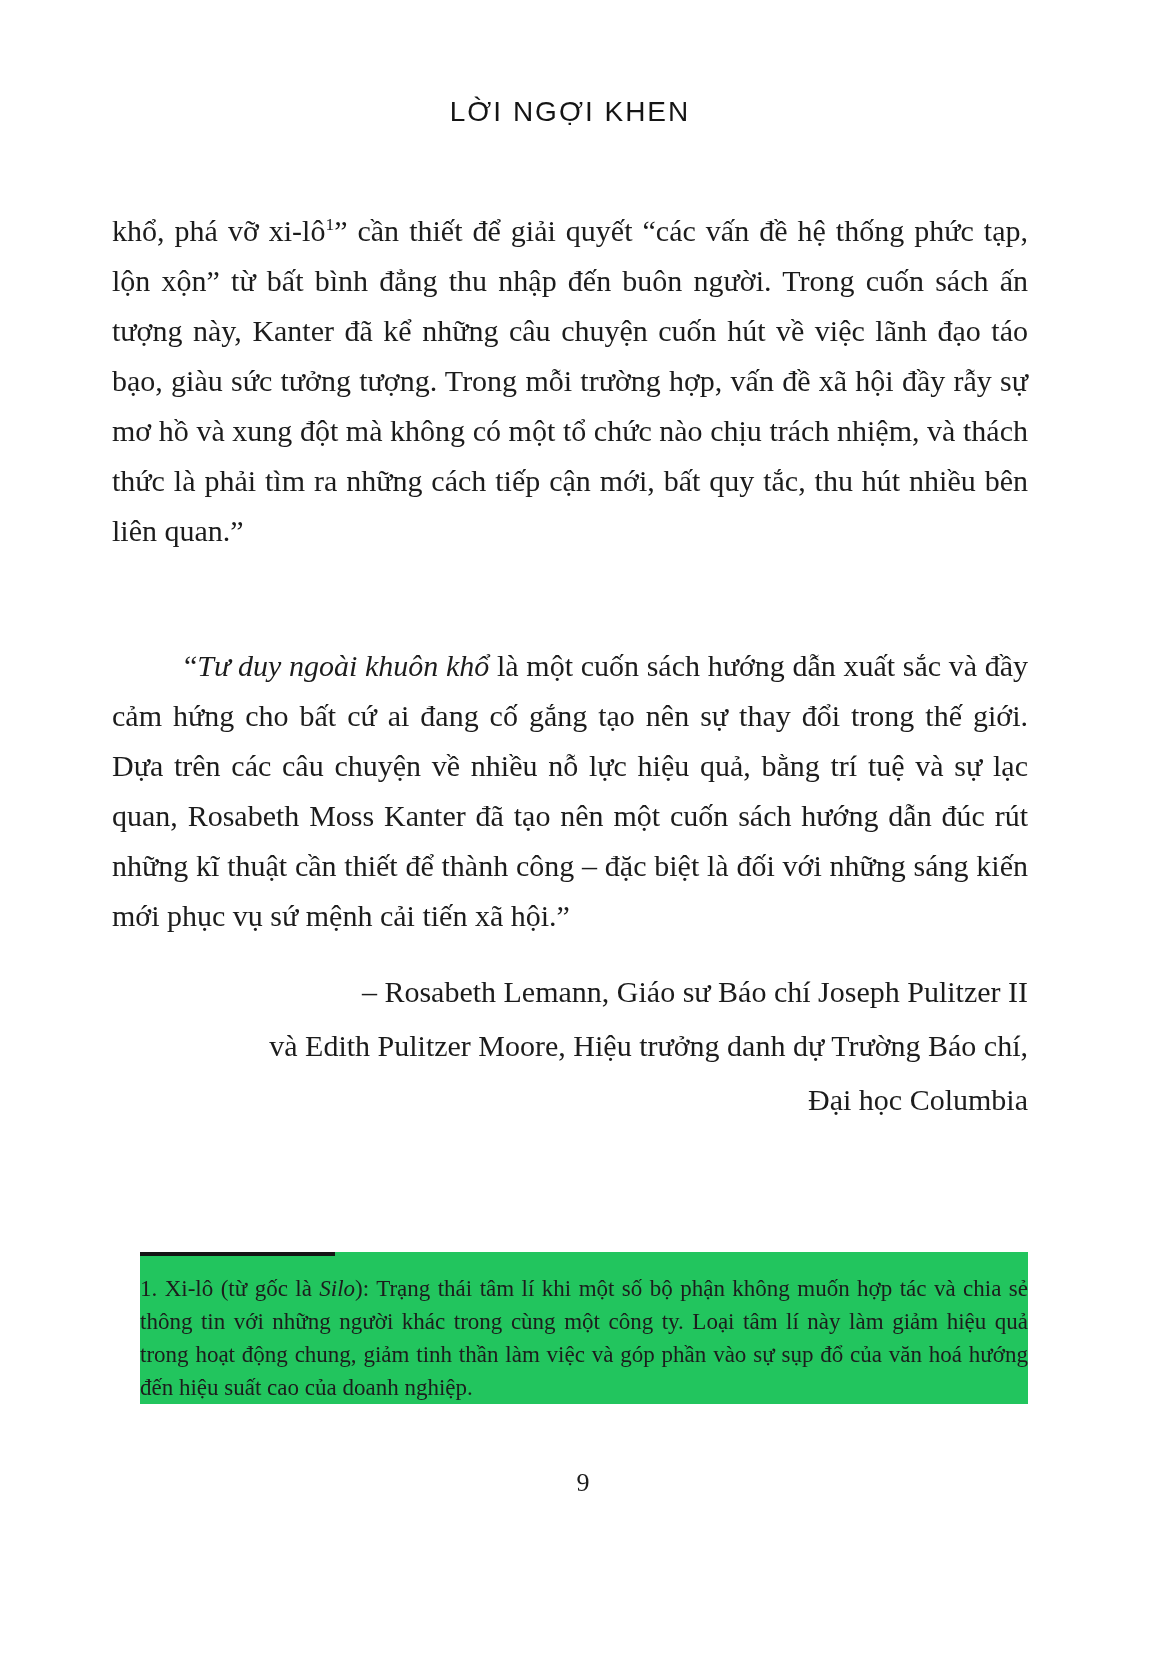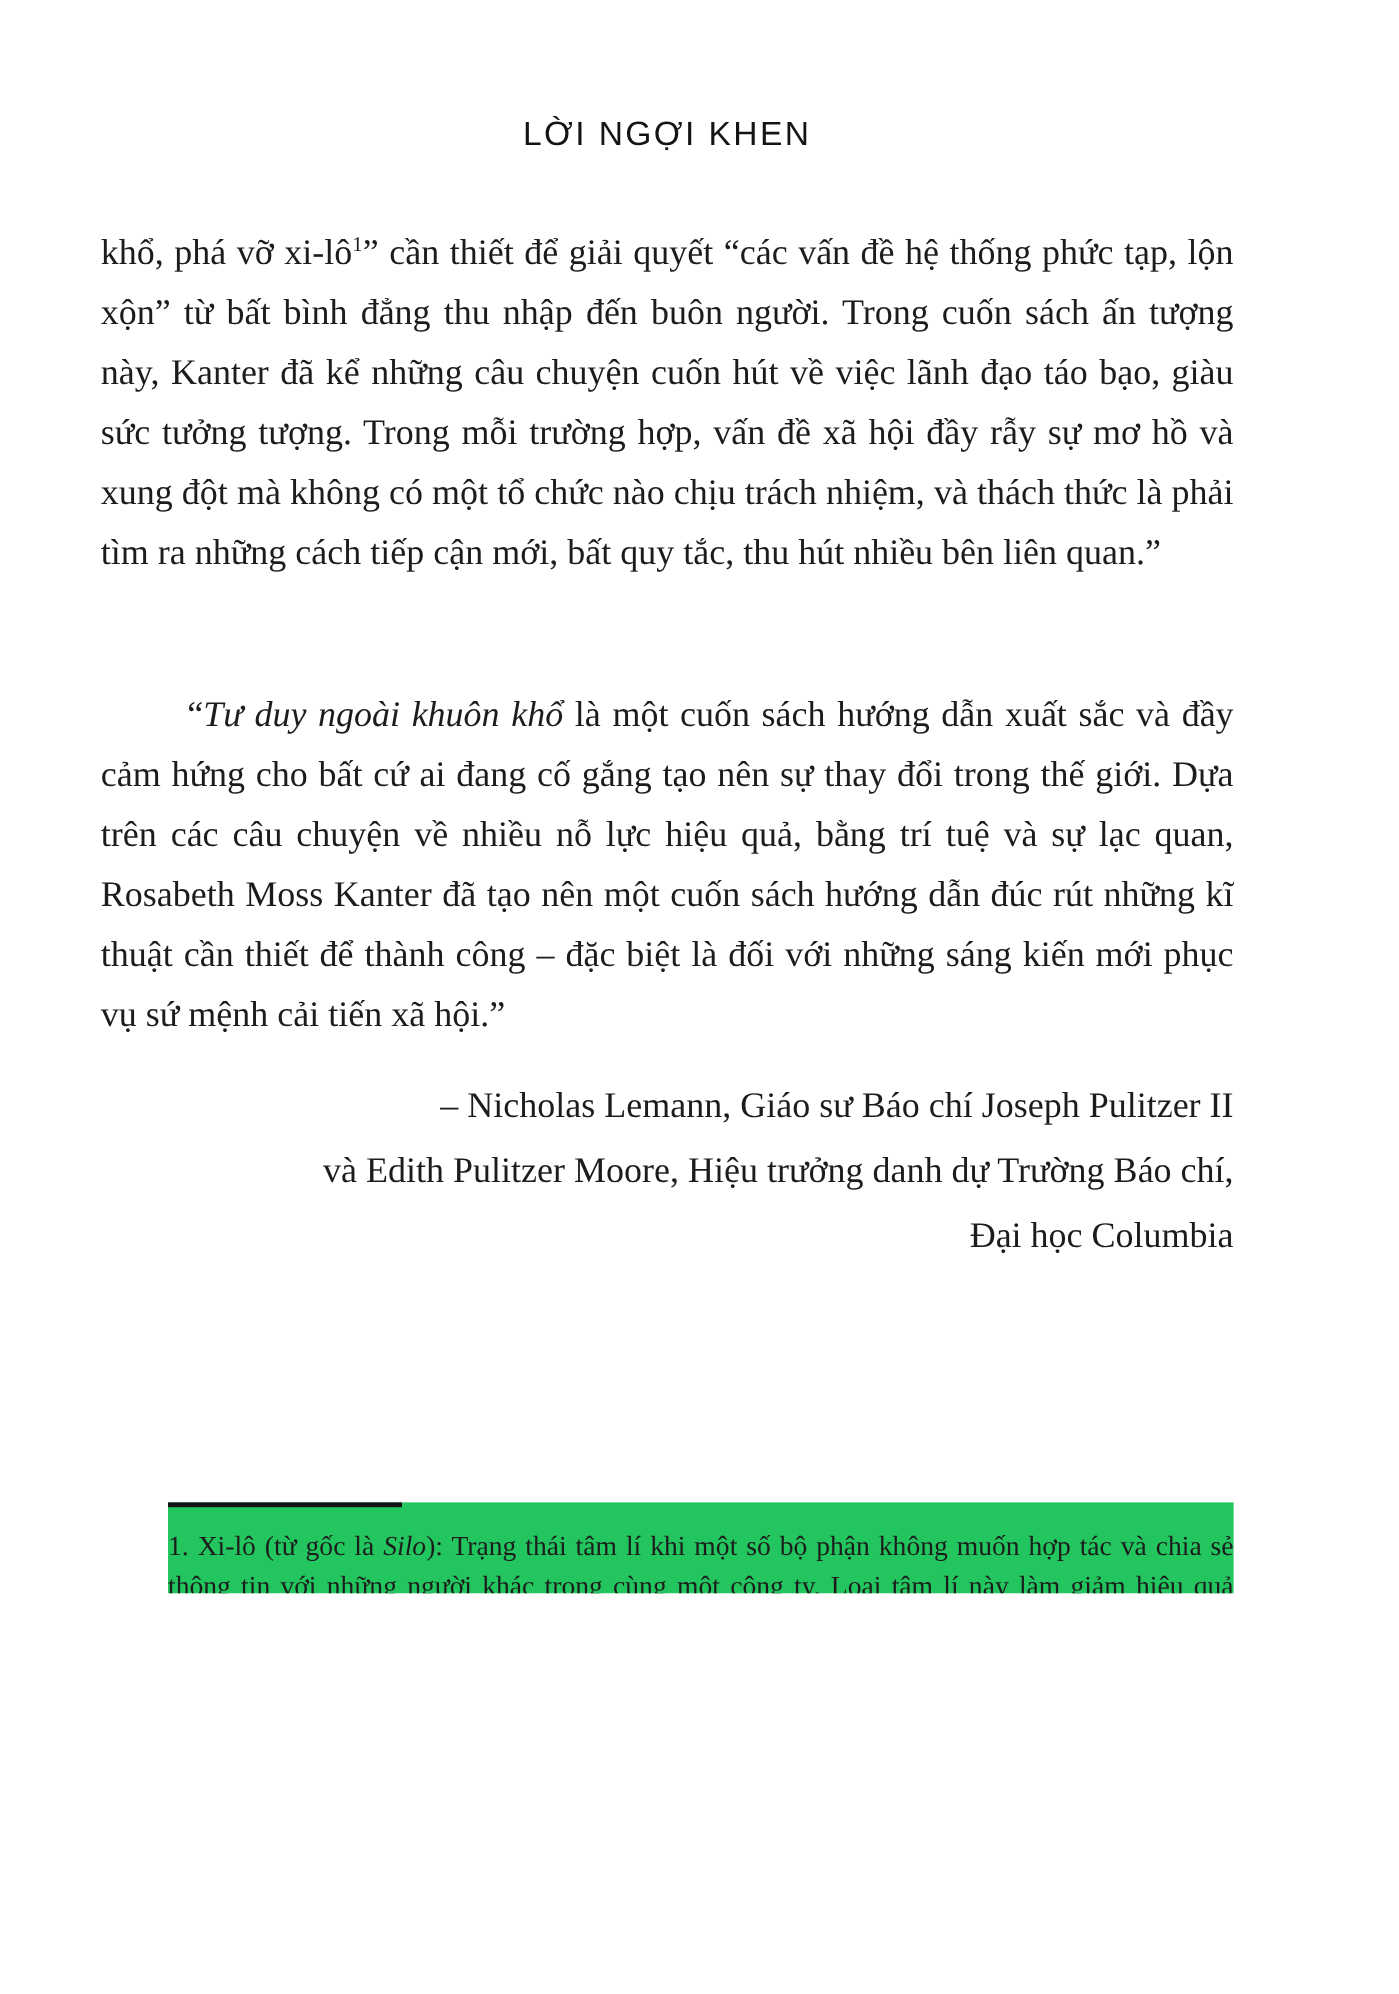--- a/index.html
+++ b/index.html
@@ -3,25 +3,25 @@
 <meta charset="utf-8">
 <style>
   html, body {
     margin: 0;
     padding: 0;
     background: #ffffff;
   }
   .page {
     position: relative;
     width: 1166px;
-    height: 1328px;
+    height: 1662px;
     margin: 0 auto;
     background: #ffffff;
     box-sizing: border-box;
-    padding: 96px 138px 0 84px;
+    padding: 96px 138px 0 112px;
     font-family: "Liberation Serif", "DejaVu Serif", serif;
     color: #1c1c1c;
     overflow: hidden;
   }
   .header {
     margin: 0;
     text-align: center;
     font-family: "Liberation Sans", "DejaVu Sans", sans-serif;
     font-weight: 400;
     font-size: 28px;
@@ -29,21 +29,21 @@
     color: #141414;
   }
   .para {
     margin: 0;
     font-size: 30px;
     line-height: 50px;
     text-align: justify;
     color: #1c1c1c;
   }
   .para.first {
-    margin-top: 58px;
+    margin-top: 78px;
   }
   .para.indent {
     margin-top: 85px;
     text-indent: 72px;
   }
   .para sup {
     font-size: 0.58em;
     line-height: 0;
     vertical-align: super;
   }
@@ -97,21 +97,21 @@
 <div class="page">
 
   <h1 class="header">LỜI NGỢI KHEN</h1>
 
   <p class="para first"><span>khổ, phá vỡ xi-lô</span><sup>1</sup><span>” cần thiết để giải quyết “các vấn đề hệ thống phức tạp, lộn xộn” từ bất bình đẳng thu nhập đến buôn người. Trong cuốn sách ấn tượng này, Kanter đã kể những câu chuyện cuốn hút về việc lãnh đạo táo bạo, giàu sức tưởng tượng. Trong mỗi trường hợp, vấn đề xã hội đầy rẫy sự mơ hồ và xung đột mà không có một tổ chức nào chịu trách nhiệm, và thách thức là phải tìm ra những cách tiếp cận mới, bất quy tắc, thu hút nhiều bên liên quan.”</span></p>
 
 
   <p class="para indent"><span>“</span><i>Tư duy ngoài khuôn khổ</i><span> là một cuốn sách hướng dẫn xuất sắc và đầy cảm hứng cho bất cứ ai đang cố gắng tạo nên sự thay đổi trong thế giới. Dựa trên các câu chuyện về nhiều nỗ lực hiệu quả, bằng trí tuệ và sự lạc quan, Rosabeth Moss Kanter đã tạo nên một cuốn sách hướng dẫn đúc rút những kĩ thuật cần thiết để thành công – đặc biệt là đối với những sáng kiến mới phục vụ sứ mệnh cải tiến xã hội.”</span></p>
 
   <div class="attribution-block">
-    <div>– Nicholas Lemann, Giáo sư Báo chí Joseph Pulitzer II</div>
+    <div>– Rosabeth Lemann, Giáo sư Báo chí Joseph Pulitzer II</div>
     <div>và Edith Pulitzer Moore, Hiệu trưởng danh dự Trường Báo chí,</div>
     <div>Đại học Columbia</div>
   </div>
 
   <div class="footnote-area">
     <div class="footnote-rule"></div>
     <p class="footnote"><span>1. Xi-lô (từ gốc là </span><i>Silo</i><span>): Trạng thái tâm lí khi một số bộ phận không muốn hợp tác và chia sẻ thông tin với những người khác trong cùng một công ty. Loại tâm lí này làm giảm hiệu quả trong hoạt động chung, giảm tinh thần làm việc và góp phần vào sự sụp đổ của văn hoá hướng đến hiệu suất cao của doanh nghiệp.</span></p>
   </div>
 
   <div class="page-number">9</div>

